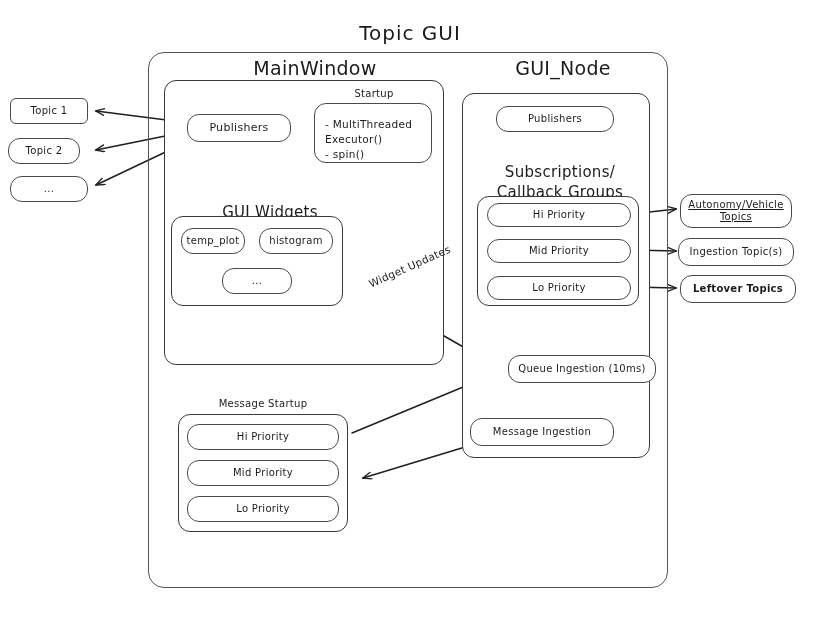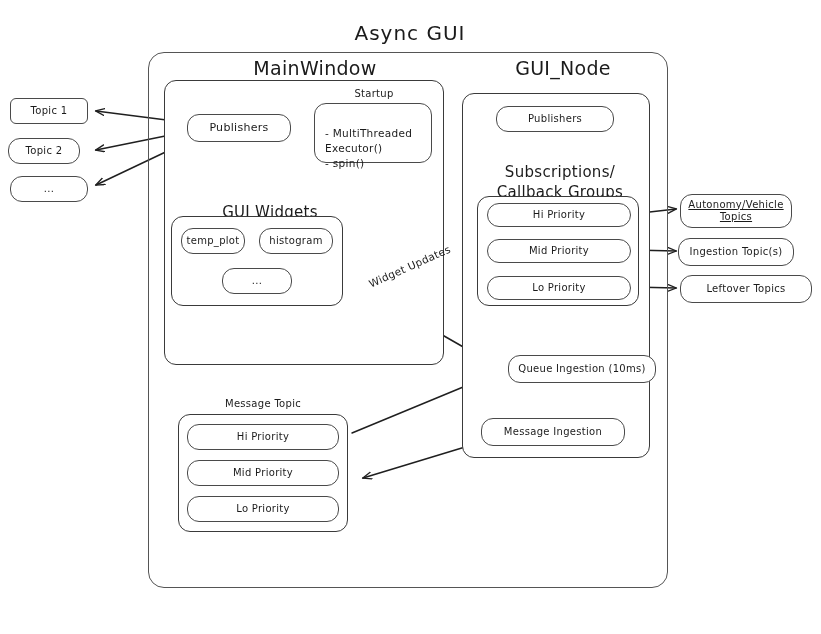--- a/index.html
+++ b/index.html
@@ -55,21 +55,21 @@
   .title {
     position: absolute;
     letter-spacing: 1px;
   }
   
   .t-title   { font-size: 20px; }
   .t-group   { font-size: 19px; }
   .t-big     { font-size: 15px; margin-top: 12px; }
   .t-node    { font-size: 11px; }
   .t-small   { font-size: 10px; }
-  .t-list    { font-size: 10.5px; text-align: left; justify-content: flex-start; padding: 22px 10px; align-items: flex-start; }
+  .t-list    { font-size: 10.5px; text-align: left; justify-content: flex-start; padding: 13px 10px; align-items: flex-start; }
   .t-list div { line-height: 1.45; }
   .rot {
     transform: rotate(-24deg);
     transform-origin: center center;
     font-size: 10.5px;
     white-space: nowrap;
   }
 </style>
 </head>
 <body>
@@ -92,21 +92,21 @@
     <path d="M632,287 L676,288" marker-end="url(#arrow)"></path>
 
     <path d="M500,368 L348,281" marker-end="url(#arrow)"></path>
 
     <path d="M352,433 L497,373" marker-end="url(#arrow)"></path>
 
     <path d="M498,437 L363,478" marker-end="url(#arrow)"></path>
   </g>
 </svg>
 
-<div class="node label title t-title" style="left:260px; top:18px; width:300px; height:30px;">Async  GUI</div>
+<div class="node label title t-title" style="left:260px; top:18px; width:300px; height:30px;">Topic  GUI</div>
 
 <div class="node box outer" style="left:148px; top:52px; width:520px; height:536px;"></div>
 
 <div class="node box thin t-small" style="left:10px; top:98px; width:78px; height:26px;border-radius:6px;">Topic 1</div>
 <div class="node box thin t-small" style="left:8px; top:138px; width:72px; height:26px;">Topic 2</div>
 <div class="node box thin t-small" style="left:10px; top:176px; width:78px; height:26px;">...</div>
 
 <div class="node label t-group" style="left:225px; top:60px; width:180px; height:18px;">MainWindow</div>
 
 <div class="node box" style="left:164px; top:80px; width:280px; height:285px;"></div>
@@ -121,40 +121,40 @@
     <div>- spin()</div>
   </div>
 </div>
 
 <div class="node label t-big" style="left:190px; top:190px; width:160px; height:20px;">GUI Widgets</div>
 <div class="node box" style="left:171px; top:216px; width:172px; height:90px;"></div>
 <div class="node box thin t-small" style="left:181px; top:228px; width:64px; height:26px;">temp_plot</div>
 <div class="node box thin t-small" style="left:259px; top:228px; width:74px; height:26px;">histogram</div>
 <div class="node box thin t-small" style="left:222px; top:268px; width:70px; height:26px;">...</div>
 
-<div class="node label t-small" style="left:198px; top:396px; width:130px; height:16px;">Message Topic</div>
+<div class="node label t-small" style="left:198px; top:396px; width:130px; height:16px;">Message Startup</div>
 <div class="node box" style="left:178px; top:414px; width:170px; height:118px;"></div>
 <div class="node box thin t-small" style="left:187px; top:424px; width:152px; height:26px;">Hi Priority</div>
 <div class="node box thin t-small" style="left:187px; top:460px; width:152px; height:26px;">Mid Priority</div>
 <div class="node box thin t-small" style="left:187px; top:496px; width:152px; height:26px;">Lo Priority</div>
 
 <div class="node label t-group" style="left:478px; top:60px; width:170px; height:18px;">GUI_Node</div>
 
 <div class="node box" style="left:462px; top:93px; width:188px; height:365px;"></div>
 
 <div class="node box thin t-small" style="left:496px; top:106px; width:118px; height:26px;">Publishers</div>
 
 <div class="node label t-big" style="left:490px; top:150px; width:140px; height:20px;">Subscriptions/</div>
 <div class="node label t-big" style="left:490px; top:170px; width:140px; height:20px;">Callback Groups</div>
 
 <div class="node box" style="left:477px; top:196px; width:162px; height:110px;"></div>
 <div class="node box thin t-small" style="left:487px; top:203px; width:144px; height:24px;">Hi Priority</div>
 <div class="node box thin t-small" style="left:487px; top:239px; width:144px; height:24px;">Mid Priority</div>
 <div class="node box thin t-small" style="left:487px; top:276px; width:144px; height:24px;">Lo Priority</div>
 
 <div class="node box thin t-small" style="left:500px; top:355px; width:148px; height:28px;margin-left:8px;">Queue Ingestion (10ms)</div>
-<div class="node box thin t-small" style="left:481px; top:418px; width:144px; height:28px;">Message Ingestion</div>
+<div class="node box thin t-small" style="left:470px; top:418px; width:144px; height:28px;">Message Ingestion</div>
 
 <div class="node box thin t-small" style="left:680px; top:194px; width:112px; height:34px;text-decoration:underline;">Autonomy/Vehicle Topics</div>
 <div class="node box thin t-small" style="left:678px; top:238px; width:116px; height:28px;">Ingestion Topic(s)</div>
-<div class="node box thin t-small" style="left:680px; top:275px; width:132px; height:28px;">Leftover Topics</div>
+<div class="node box thin t-small" style="left:680px; top:275px; width:116px; height:28px;font-weight:bold;">Leftover Topics</div>
 
 <div class="node label rot" style="left:355px; top:258px; width:110px; height:18px;">Widget Updates</div>
 
 </body></html>

